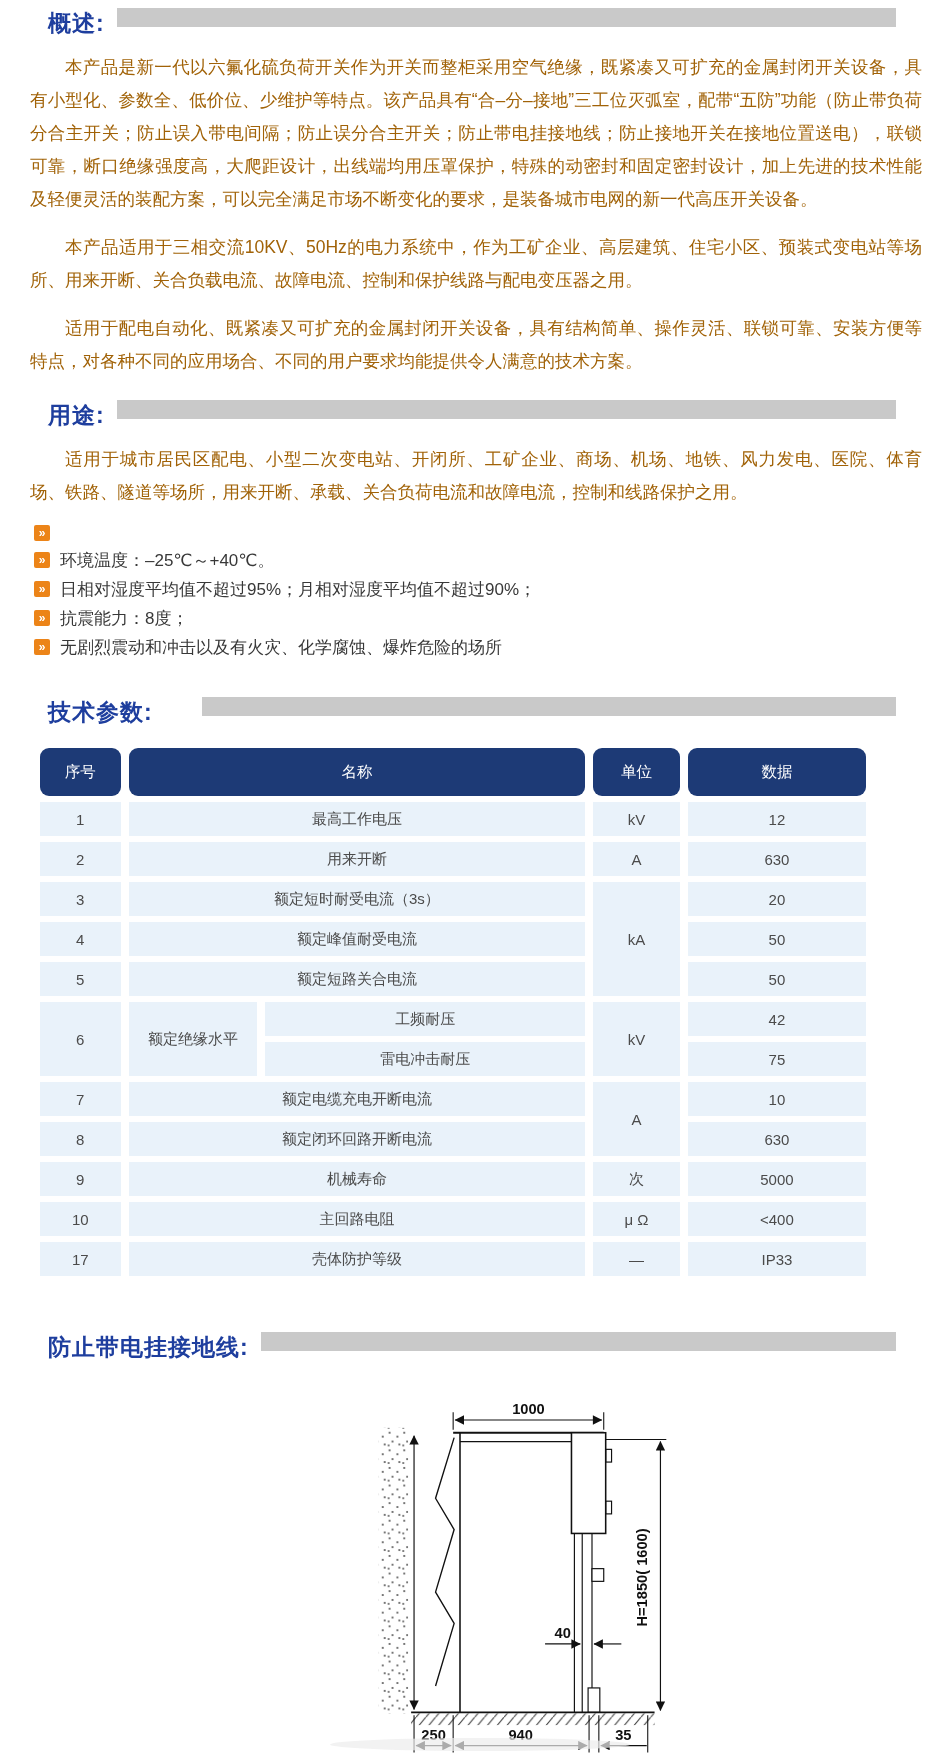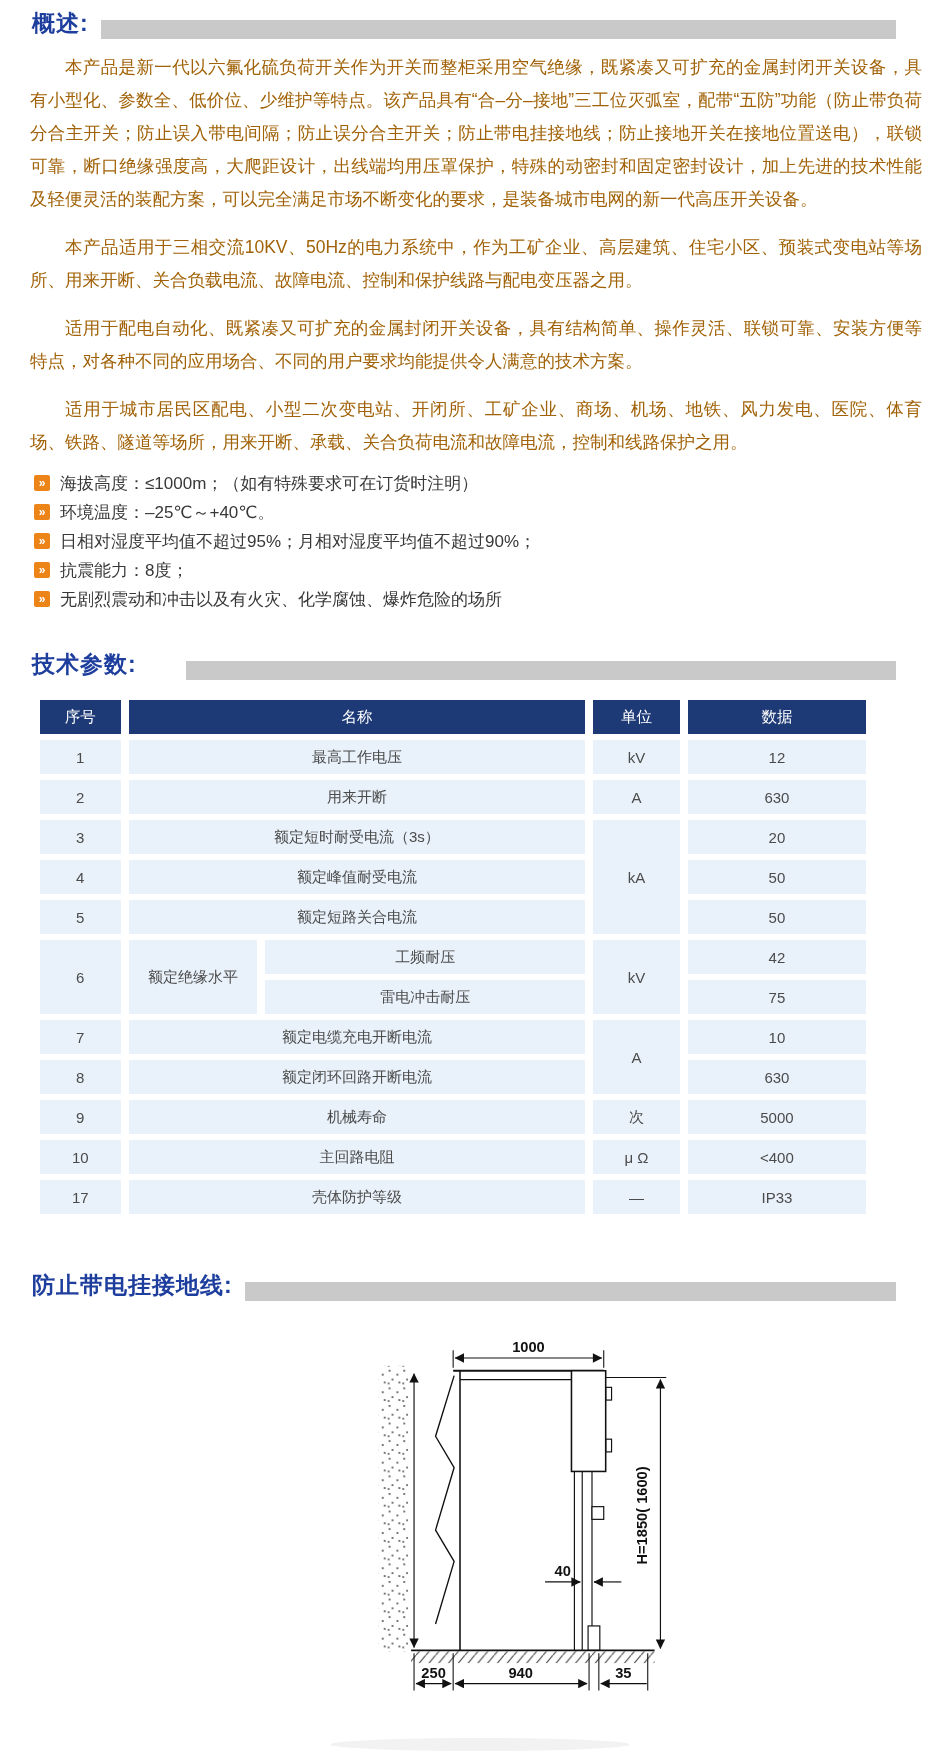--- a/index.html
+++ b/index.html
@@ -7,33 +7,33 @@
     position:relative;
     width:952px;height:1757px;
     overflow:hidden;
     background:#fff;
     font-family:"Liberation Sans","DejaVu Sans",sans-serif;
     color:#3d3d3d;
     box-sizing:border-box;
     padding:8px 30px 0 30px;
   }
   
-  .sec-h{display:flex;align-items:flex-end;margin:0 0 12px 2px;}
+  .sec-h{display:flex;align-items:flex-start;margin:0 0 12px 18px;}
   .sec-h .t{color:#1e3e9e;font-size:23px;font-weight:700;letter-spacing:1px;white-space:nowrap;}
   .sec-h .bar{flex:1;height:19px;background:#c9c9c9;margin-left:12px;margin-right:26px;}
   
   p.body{margin:0 0 15px 0;font-size:17.5px;line-height:33px;text-align:justify;text-indent:2em;color:#a16207;}
   
   ul.env{list-style:none;margin:4px 0 0 0;padding:0 0 0 4px;}
   ul.env li{display:flex;align-items:flex-start;margin-bottom:10px;font-size:17px;line-height:19px;color:#383838;}
   .bullet{flex:0 0 auto;width:16px;height:16px;background:#ec8418;color:#fff;font-size:12px;font-weight:700;
           display:flex;align-items:center;justify-content:center;border-radius:2px;margin:1px 10px 0 0;line-height:1;}
   
   table.params{border-collapse:separate;border-spacing:8px 6px;table-layout:fixed;width:842px;margin:14px 0 0 2px;}
-  table.params th{background:#1d3a76;color:#ffffff;font-size:15.5px;font-weight:400;height:34px;padding:0;text-align:center;}
+  table.params th{background:#1d3a76;color:#ffffff;font-size:15.5px;font-weight:400;height:48px;padding:0;text-align:center;border-radius:9px;}
   table.params td{background:#e9f2fa;color:#4b4b4b;font-size:15px;text-align:center;height:30px;padding:2px 6px;vertical-align:middle;}
   
   .mt-usage{margin-top:22px;}
   .mt-env{margin-top:18px;}
   .mt-params{margin-top:40px;gap:37px;}
   .mt-dims{margin-top:50px;}
   .drawing-wrap{margin:14px 0 0 326px;width:340px;height:396px;}
   svg text{fill:#111;font-family:"Liberation Sans","DejaVu Sans",sans-serif;}
   .smudge{position:absolute;left:330px;top:1738px;width:300px;height:13px;background:#ededed;border-radius:50%;opacity:.7;}
 </style>
@@ -43,26 +43,29 @@
 <div class="page">
 
   <div class="sec-h">
     <span class="t">概述:</span>
     <span class="bar"></span>
   </div>
   <p class="body">本产品是新一代以六氟化硫负荷开关作为开关而整柜采用空气绝缘，既紧凑又可扩充的金属封闭开关设备，具有小型化、参数全、低价位、少维护等特点。该产品具有“合–分–接地”三工位灭弧室，配带“五防”功能（防止带负荷分合主开关；防止误入带电间隔；防止误分合主开关；防止带电挂接地线；防止接地开关在接地位置送电），联锁可靠，断口绝缘强度高，大爬距设计，出线端均用压罩保护，特殊的动密封和固定密封设计，加上先进的技术性能及轻便灵活的装配方案，可以完全满足市场不断变化的要求，是装备城市电网的新一代高压开关设备。</p>
   <p class="body">本产品适用于三相交流10KV、50Hz的电力系统中，作为工矿企业、高层建筑、住宅小区、预装式变电站等场所、用来开断、关合负载电流、故障电流、控制和保护线路与配电变压器之用。</p>
   <p class="body">适用于配电自动化、既紧凑又可扩充的金属封闭开关设备，具有结构简单、操作灵活、联锁可靠、安装方便等特点，对各种不同的应用场合、不同的用户要求均能提供令人满意的技术方案。</p>
 
+  <div class="sec-h mt-usage">
+    <span class="t">用途:</span>
+    <span class="bar"></span>
+  </div>
   <p class="body">适用于城市居民区配电、小型二次变电站、开闭所、工矿企业、商场、机场、地铁、风力发电、医院、体育场、铁路、隧道等场所，用来开断、承载、关合负荷电流和故障电流，控制和线路保护之用。</p>
 
   <ul class="env">
     <li>
       <span class="bullet">»</span>
-      <span>海拔高度：≤1000m；（如有特殊要求可在订货时注明）</span>
     </li>
     <li>
       <span class="bullet">»</span>
       <span>环境温度：–25℃～+40℃。</span>
     </li>
     <li>
       <span class="bullet">»</span>
       <span>日相对湿度平均值不超过95%；月相对湿度平均值不超过90%；</span>
     </li>
     <li>

